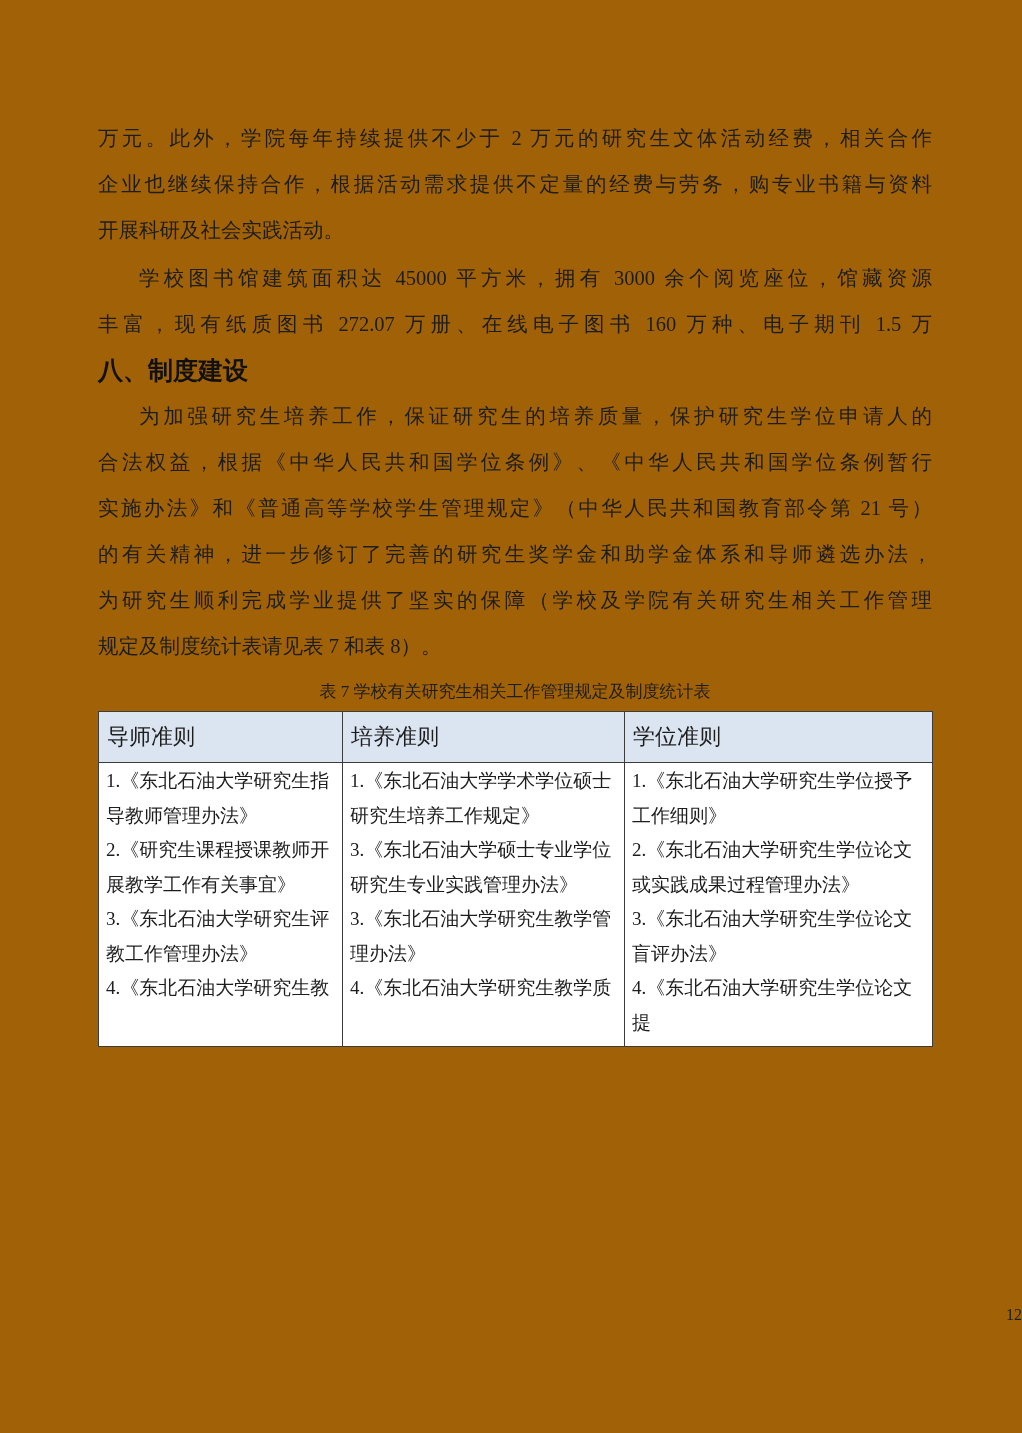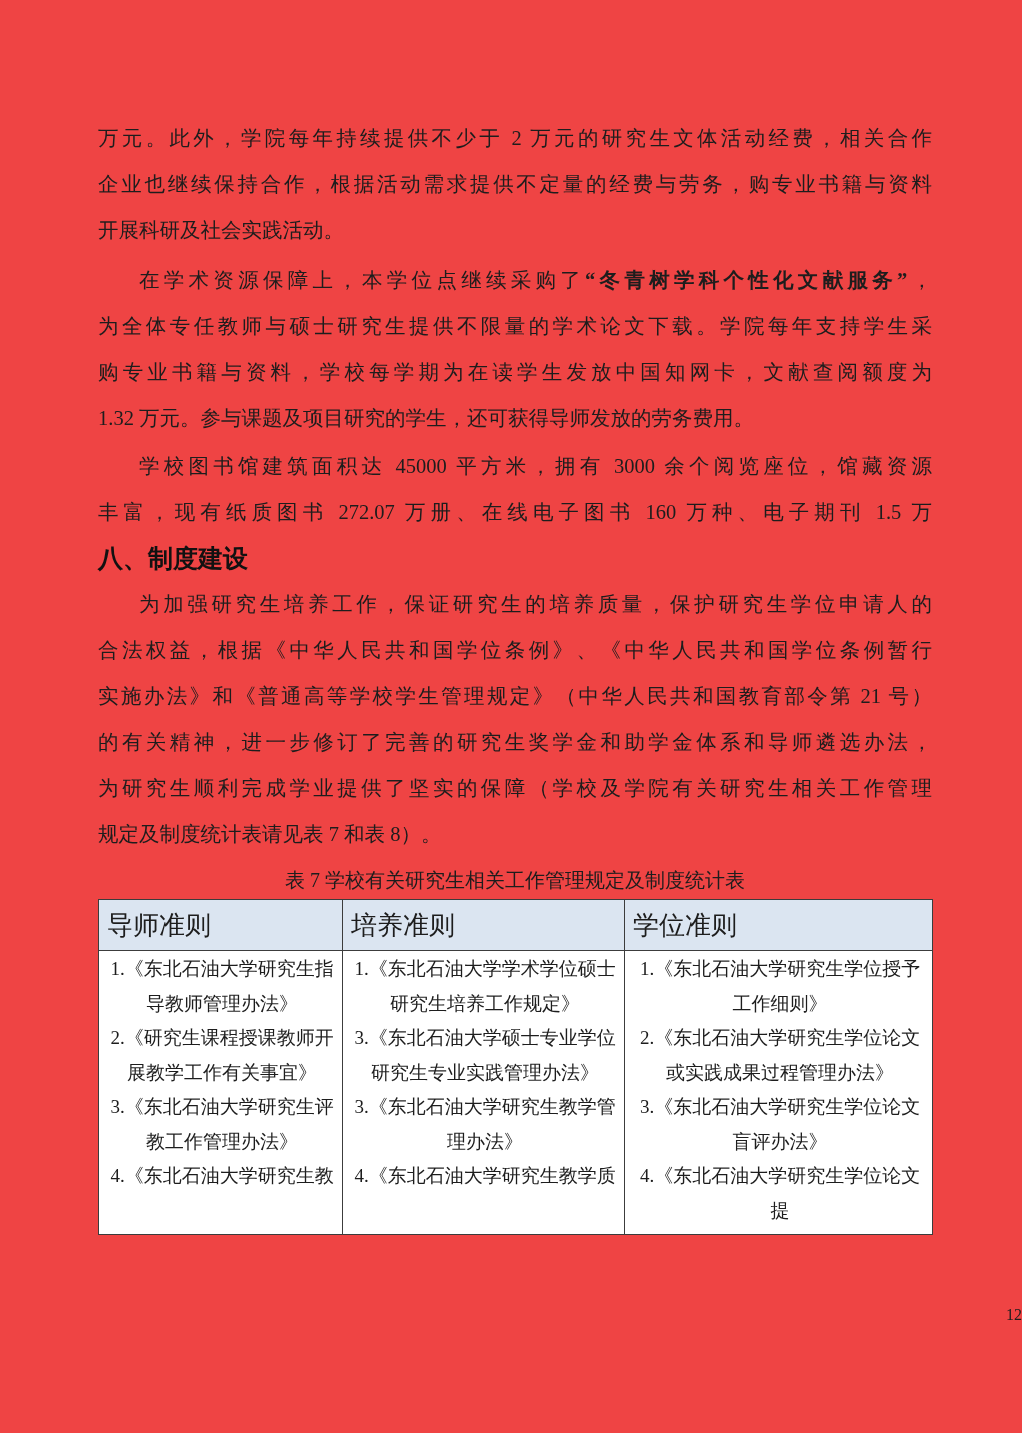--- a/index.html
+++ b/index.html
@@ -4,21 +4,21 @@
 <style>
   * { margin:0; padding:0; box-sizing:border-box; }
   html,body { background:#ffffff; }
   body {
     width:1022px; height:1433px;
     font-family:"Liberation Serif","DejaVu Serif",serif;
     color:#1d1d1d;
     position:relative;
     overflow:hidden;
   }
-  .page { position:relative; width:1022px; height:1433px; background:#ef4444; }
+  .page { position:relative; width:1022px; height:1433px; background:#a16207; }
   .content { position:absolute; left:98px; top:115px; width:834px; }
 
   .line {
     font-size:20.5px;
     line-height:46px;
     height:46px;
     white-space:normal;
     overflow:visible;
   }
   .j  { text-align:justify; text-align-last:justify; }
@@ -36,51 +36,51 @@
     line-height:46px;
     height:46px;
     margin-top:0;
     text-align:left;
     color:#111111;
   }
 
   .caption {
     margin-top:10px;
     text-align:center;
-    font-size:20px;
+    font-size:17px;
     line-height:26px;
     color:#1d1d1d;
   }
 
   table.reg-table {
     margin-top:6px;
     width:834px;
     border-collapse:collapse;
     table-layout:fixed;
   }
   .reg-table th, .reg-table td {
     border:1.6px solid #3c3c3c;
   }
   .reg-table th {
     background:#dbe5f1;
     height:51px;
-    font-size:26px;
+    font-size:22px;
     font-weight:400;
     text-align:left;
     vertical-align:middle;
     padding:0 8px;
   }
   .reg-table td {
     vertical-align:top;
     padding:1px 4px 6px 7px;
     font-size:19px;
     line-height:34.5px;
     background:#ffffff;
   }
-  .titem { text-align:center; word-break:break-all; }
+  .titem { text-align:left; word-break:break-all; }
 
   .page-number {
     position:absolute;
     top:1303px; left:0;
     width:100%;
     text-align:right;
     font-size:16px;
     line-height:24px;
     color:#1d1d1d;
   }
@@ -90,26 +90,20 @@
 
 <div class="page">
   <div class="content">
 
     <div class="para p1">
       <div class="line j">万元。此外，学院每年持续提供不少于 2 万元的研究生文体活动经费，相关合作</div>
       <div class="line j">企业也继续保持合作，根据活动需求提供不定量的经费与劳务，购专业书籍与资料</div>
       <div class="line last">开展科研及社会实践活动。</div>
     </div>
 
-    <div class="para p2">
-      <div class="line j ind"><span>在学术资源保障上，本学位点继续采购了</span><span class="bold">“冬青树学科个性化文献服务”</span><span>，</span></div>
-      <div class="line j">为全体专任教师与硕士研究生提供不限量的学术论文下载。学院每年支持学生采</div>
-      <div class="line j">购专业书籍与资料，学校每学期为在读学生发放中国知网卡，文献查阅额度为</div>
-      <div class="line last">1.32 万元。参与课题及项目研究的学生，还可获得导师发放的劳务费用。</div>
-    </div>
 
     <div class="para p3">
       <div class="line j ind">学校图书馆建筑面积达 45000 平方米，拥有 3000 余个阅览座位，馆藏资源</div>
       <div class="line j">丰富，现有纸质图书 272.07 万册、在线电子图书 160 万种、电子期刊 1.5 万</div>
     </div>
 
     <div class="heading">八、制度建设</div>
 
     <div class="para p4">
       <div class="line j ind">为加强研究生培养工作，保证研究生的培养质量，保护研究生学位申请人的</div>

